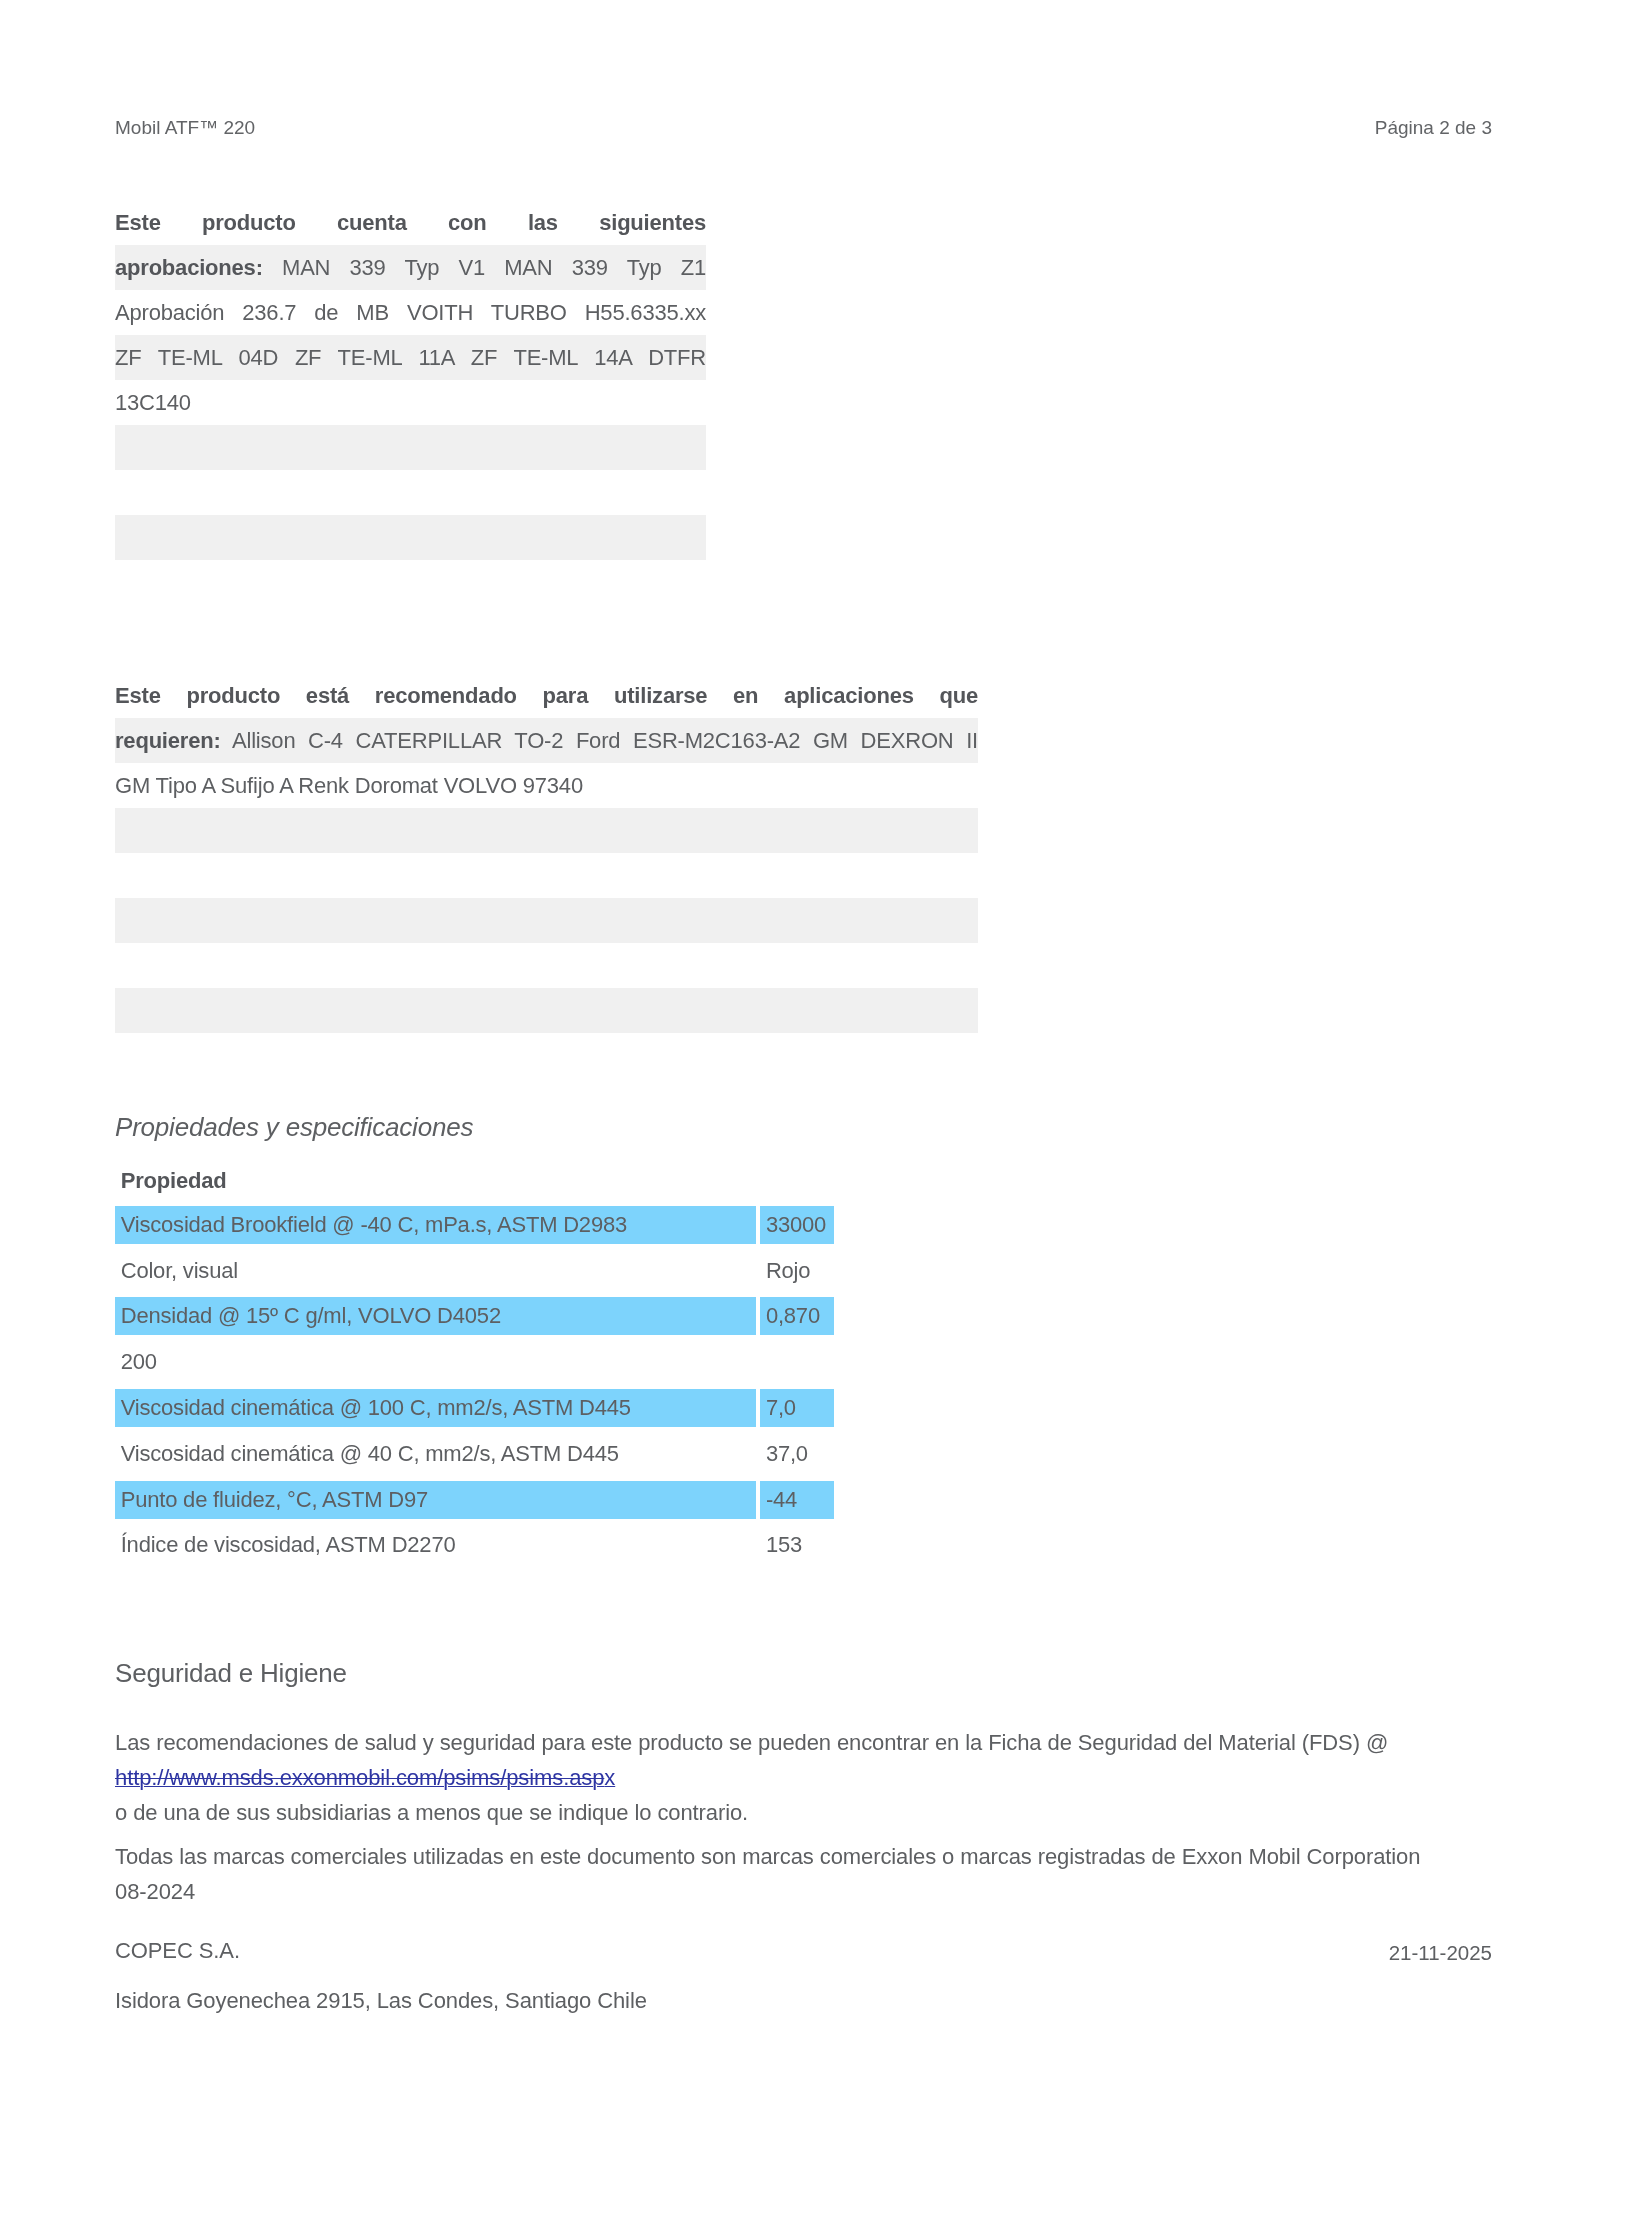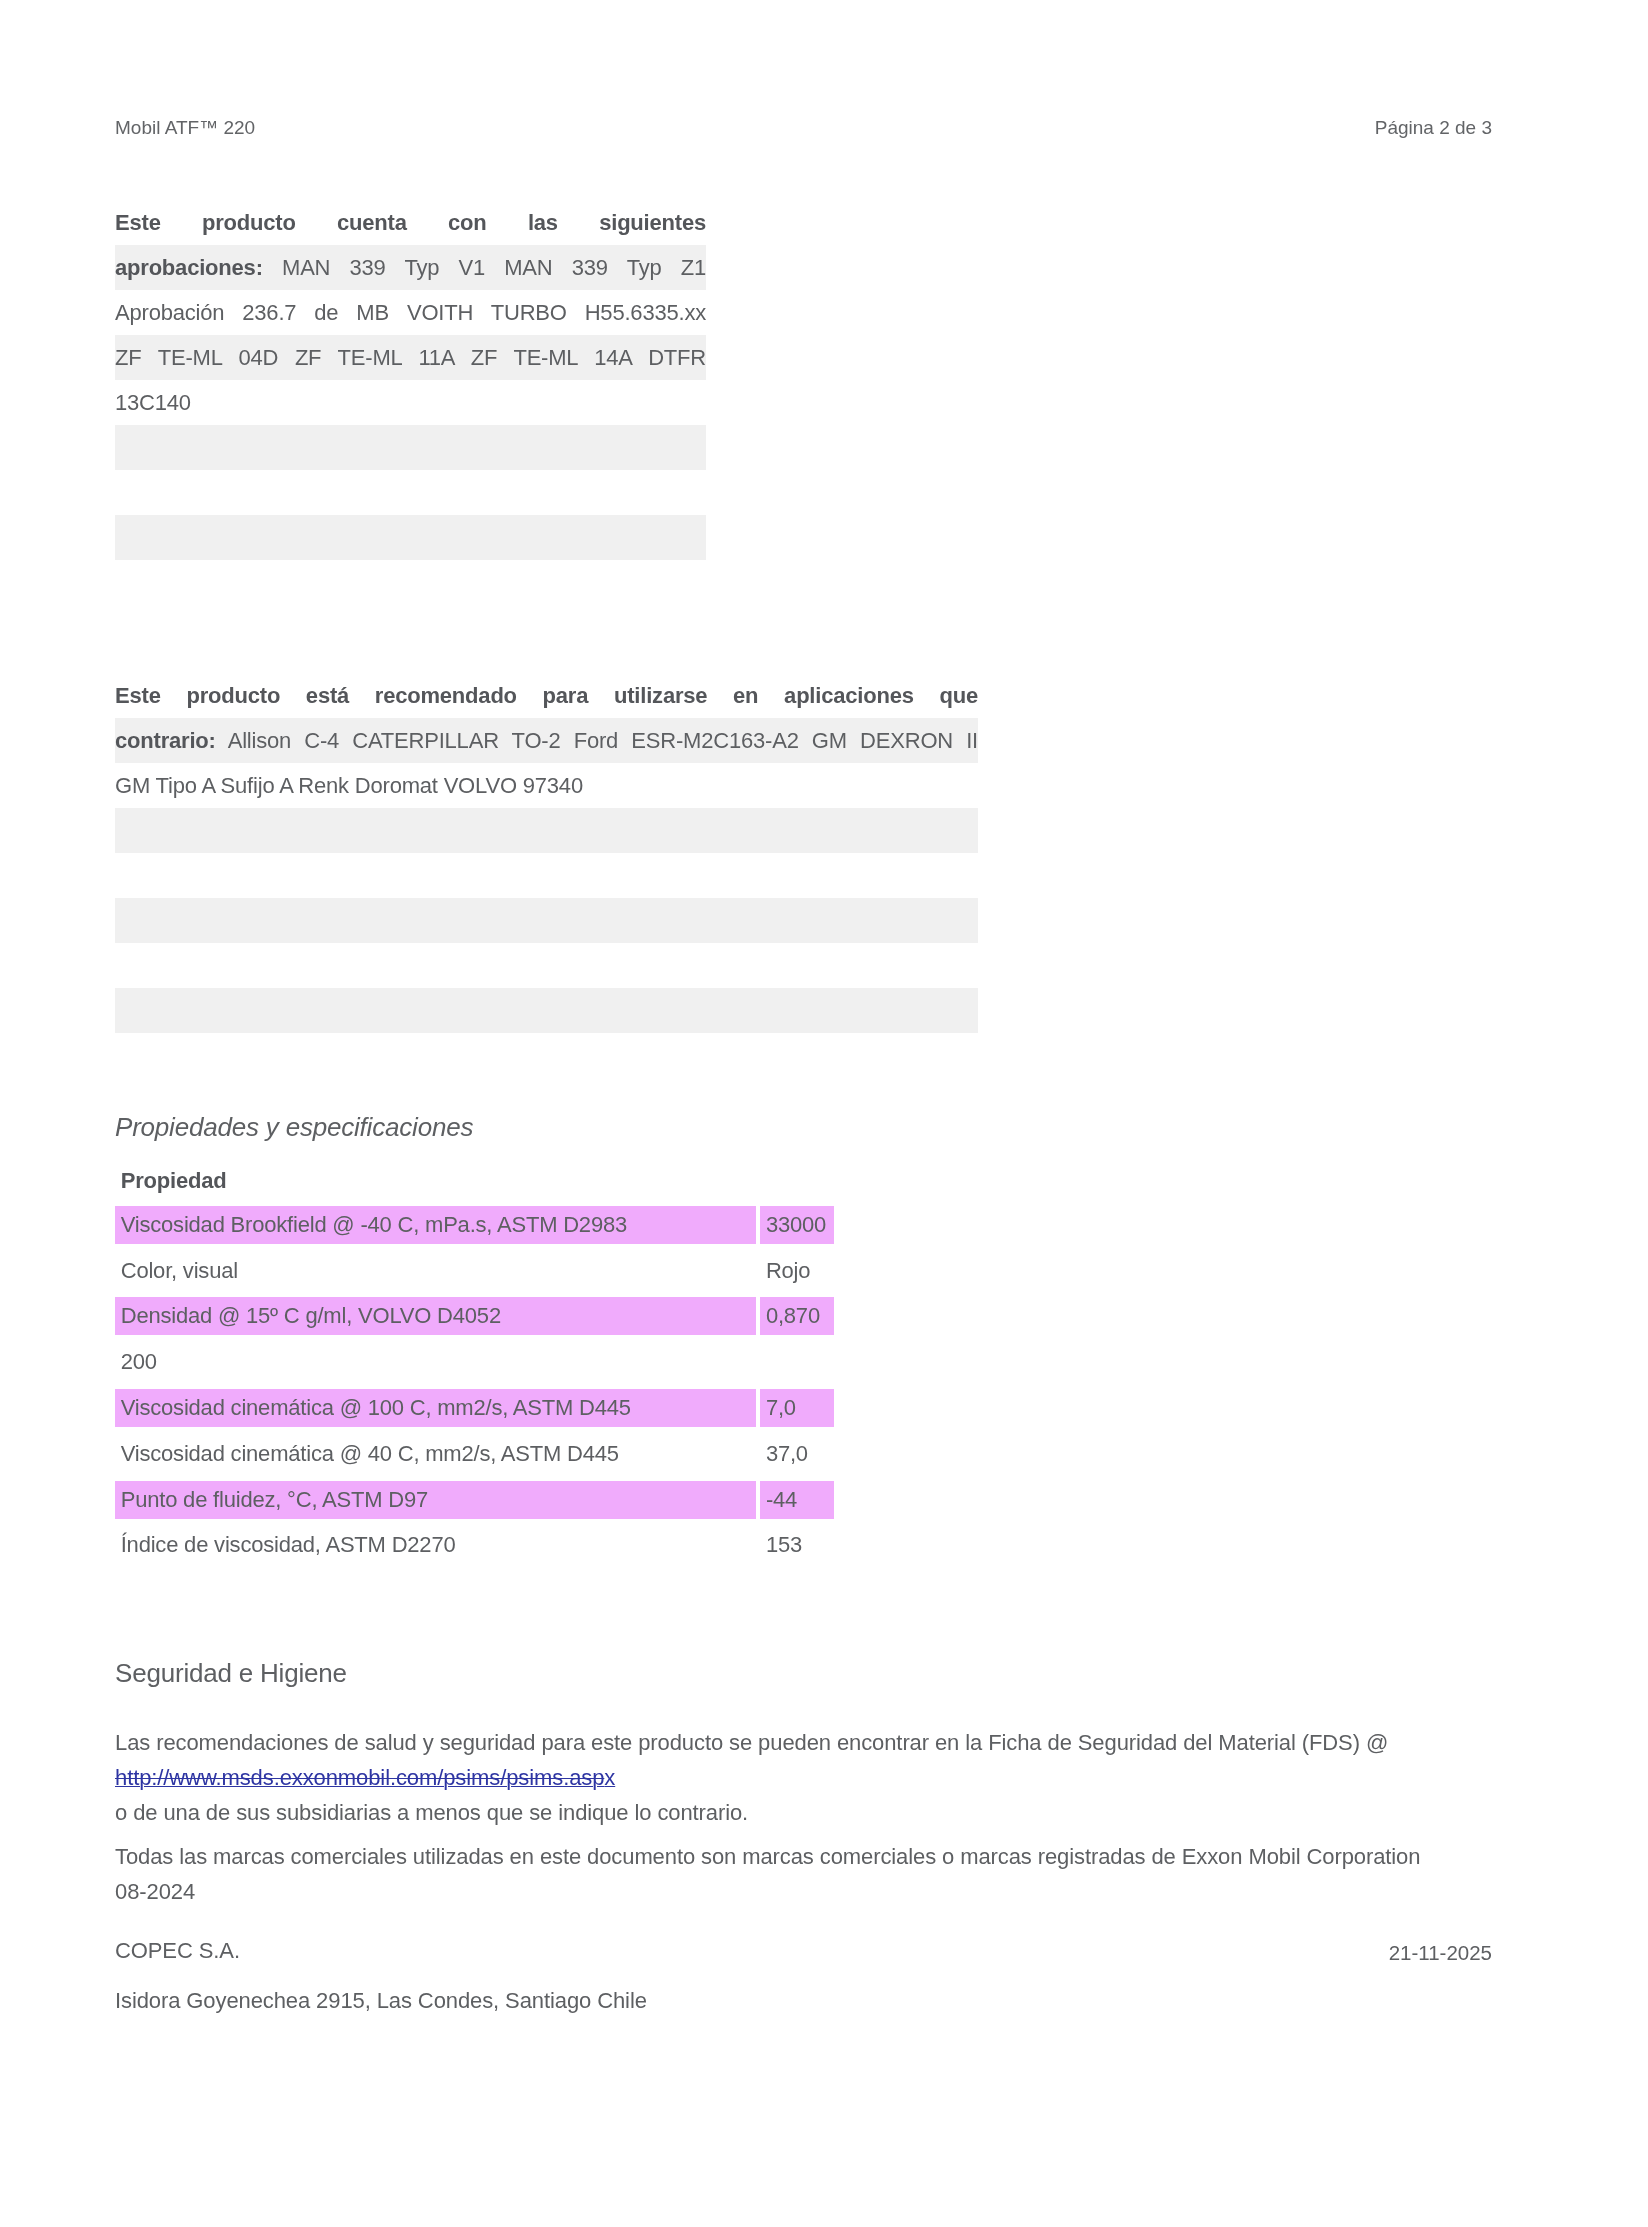--- a/index.html
+++ b/index.html
@@ -47,21 +47,21 @@
   .thead { height: 35px; line-height: 35px; font-weight: 700; color: #54565a; padding-left: 5.7px; }
   .prow { display: flex; height: 38px; margin-top: 7.8px; }
   .pcell {
     width: 641px; box-sizing: border-box; padding-left: 5.7px;
     display: flex; align-items: center; overflow: hidden; white-space: nowrap;
   }
   .vcell {
     width: 74px; margin-left: 4.2px; box-sizing: border-box; padding-left: 5.7px;
     display: flex; align-items: center; overflow: hidden; white-space: nowrap;
   }
-  .prow.striped .pcell, .prow.striped .vcell { background: #f0abfc; }
+  .prow.striped .pcell, .prow.striped .vcell { background: #7dd3fc; }
   .prow.inlinerow .pcell { width: 728px; }
   .inlineval { white-space: pre; }
 
   
   .safety {
     position: absolute; left: 115px; top: 1725px; width: 1423px;
     font-size: 22px; letter-spacing: -0.1px;
   }
   .sline { height: 35px; line-height: 35px; white-space: nowrap; overflow: hidden; }
   .sline.gap { margin-top: 9.2px; }
@@ -90,21 +90,21 @@
     <div class="zline just">Aprobación 236.7 de MB VOITH TURBO H55.6335.xx</div>
     <div class="zline just hl">ZF TE-ML 04D ZF TE-ML 11A ZF TE-ML 14A DTFR</div>
     <div class="zline">13C140</div>
     <div class="zline hl"></div>
     <div class="zline"></div>
     <div class="zline hl"></div>
   </div>
 
   <div class="zpara block-b">
     <div class="zline just boldline">Este producto está recomendado para utilizarse en aplicaciones que</div>
-    <div class="zline just hl"><b>contrario:</b> <span>Allison C-4 CATERPILLAR TO-2 Ford ESR-M2C163-A2 GM DEXRON II</span></div>
+    <div class="zline just hl"><b>requieren:</b> <span>Allison C-4 CATERPILLAR TO-2 Ford ESR-M2C163-A2 GM DEXRON II</span></div>
     <div class="zline">GM Tipo A Sufijo A Renk Doromat VOLVO 97340</div>
     <div class="zline hl"></div>
     <div class="zline"></div>
     <div class="zline hl"></div>
     <div class="zline"></div>
     <div class="zline hl"></div>
   </div>
 
   <div class="h1 h1-props">Propiedades y especificaciones</div>
 

